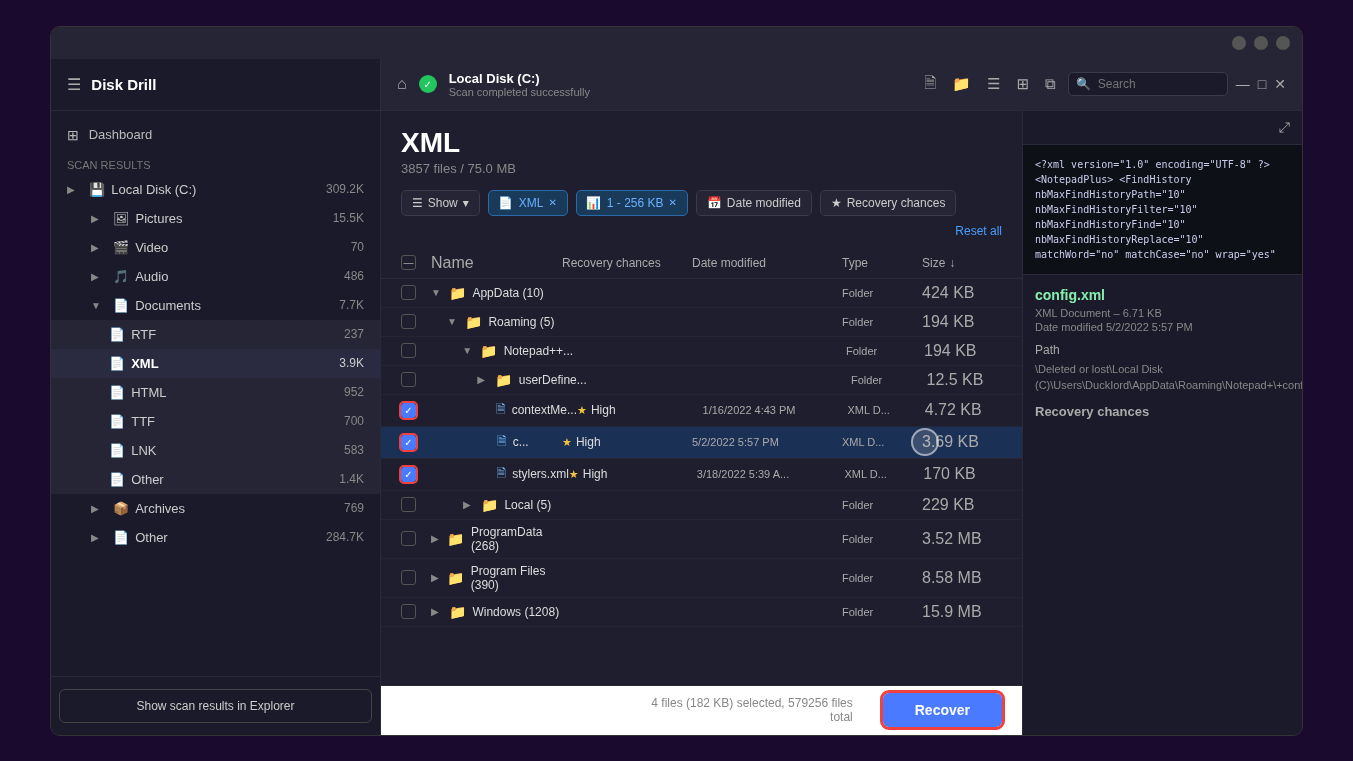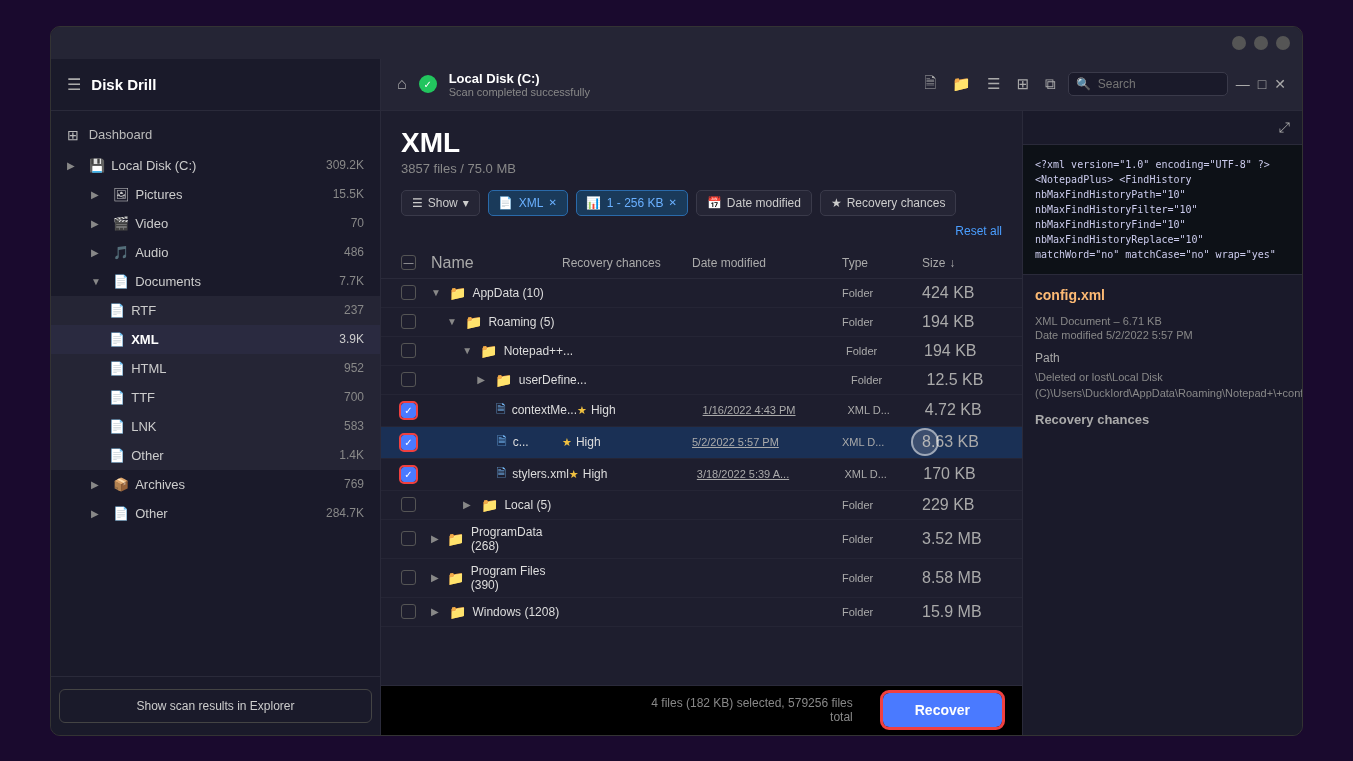--- a/index.html
+++ b/index.html
@@ -344,21 +344,21 @@
       color: #fff;
       font-size: 10px;
     }
     .row-name { flex: 1; display: flex; align-items: center; gap: 6px; font-size: 12px; color: #ddd; }
     .folder-icon { color: #e8a020; font-size: 14px; }
     .file-icon-sm { color: #7ac0ff; font-size: 12px; }
     .expand-tri { color: #888; font-size: 10px; width: 12px; }
     .row-recovery { width: 130px; font-size: 12px; display: flex; align-items: center; gap: 4px; }
     .star-icon { color: #f0c040; font-size: 11px; }
     .recovery-text { color: #ddd; font-size: 12px; }
-    .row-date { width: 150px; font-size: 11px; color: #aaa; text-decoration: underline; }
+    .row-date { width: 150px; font-size: 11px; color: #aaa; }
     .row-type { width: 80px; font-size: 11px; color: #aaa; }
     .row-size { width: 80px; font-size: 16px; color: #aaa; }
     
     .preview-panel {
       width: 280px;
       background: #1a1a2a;
       border-left: 1px solid #2a2a3a;
       display: flex;
       flex-direction: column;
       overflow: hidden;
@@ -381,22 +381,22 @@
       max-height: 175px;
       border-bottom: 1px solid #2a2a3a;
     }
     .preview-info {
       padding: 12px;
       flex: 1;
     }
     .preview-filename {
       font-size: 14px;
       font-weight: 600;
-      color: #fdba74;
-      margin-bottom: 12px;
+      color: #86efac;
+      margin-bottom: 4px;
     }
     .preview-meta {
       font-size: 11px;
       color: #888;
       margin-bottom: 2px;
     }
     .preview-section-label {
       font-size: 12px;
       font-weight: 400;
       color: #aaa;
@@ -410,21 +410,21 @@
     }
     .preview-recovery-label {
       font-size: 13px;
       font-weight: 600;
       color: #aaa;
       margin-top: 10px;
     }
     
     .bottom-bar {
       height: 50px;
-      background: #000000;
+      background: #ffffff;
       border-top: 1px solid #2a2a3a;
       display: flex;
       align-items: center;
       padding: 0 20px;
       gap: 10px;
     }
     .status-text {
       flex: 1;
       font-size: 12px;
       color: #888;
@@ -475,20 +475,21 @@
         <span class="hamburger-icon">☰</span>
         <span class="app-title">Disk Drill</span>
       </div>
 
       <div class="sidebar-nav">
         <div class="dashboard-item">
           <span class="dashboard-icon">⊞</span>
           <span>Dashboard</span>
         </div>
 
+        <div class="section-label">Scan results</div>
 
         <div class="scan-item">
           <span class="expand-arrow">▶</span>
           <span class="file-icon">💾</span>
           <span class="label">Local Disk (C:)</span>
           <span class="count">309.2K</span>
         </div>
 
         <div class="scan-item sub">
           <span class="expand-arrow">▶</span>
@@ -740,21 +741,21 @@
                 c...
               </div>
 
               <div class="cursor-overlay" style="left:530px; top:50%; transform:translateY(-50%);"></div>
               <div class="row-recovery">
                 <span class="star-icon">★</span>
                 <span class="recovery-text">High</span>
               </div>
               <div class="row-date">5/2/2022 5:57 PM</div>
               <div class="row-type">XML D...</div>
-              <div class="row-size">8.63 KB</div>
+              <div class="row-size">3.69 KB</div>
             </div>
 
             <div class="table-row">
               <div class="row-check">
                 <div class="checkbox checked highlight-box"></div>
               </div>
               <div class="row-name" style="padding-left:48px">
                 <span class="expand-tri" style="width:12px"></span>
                 <span class="file-icon-sm">🗎</span>
                 stylers.xml

